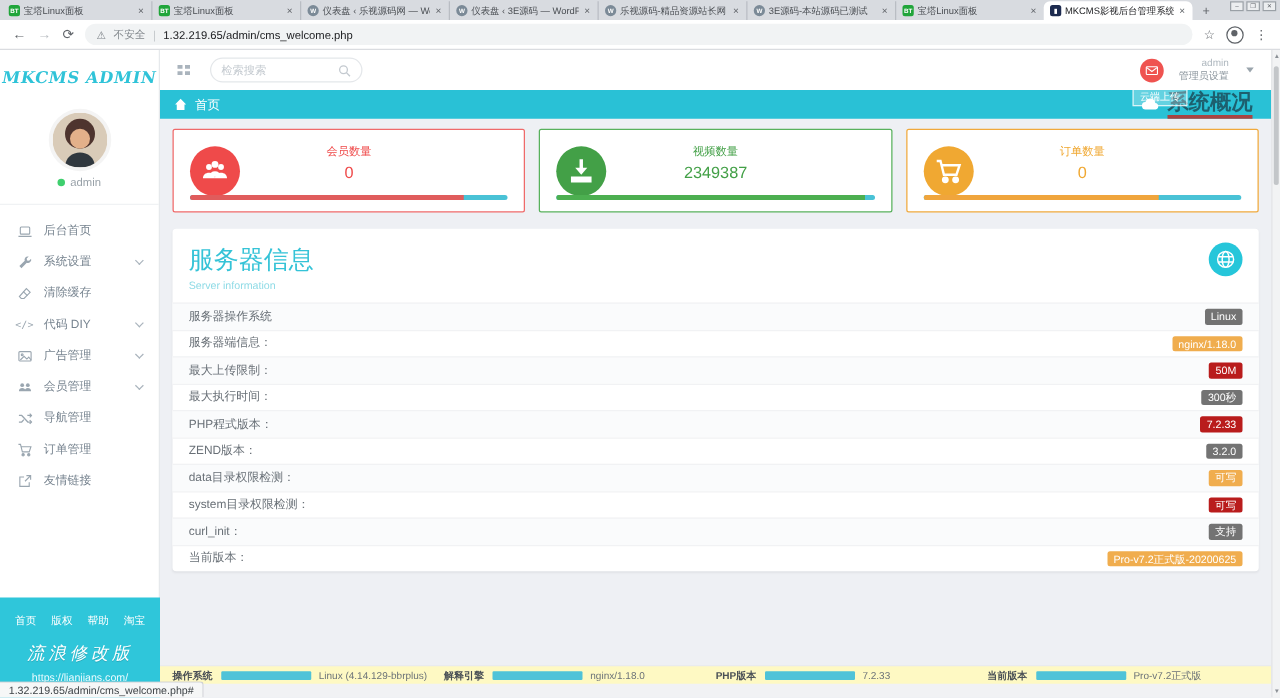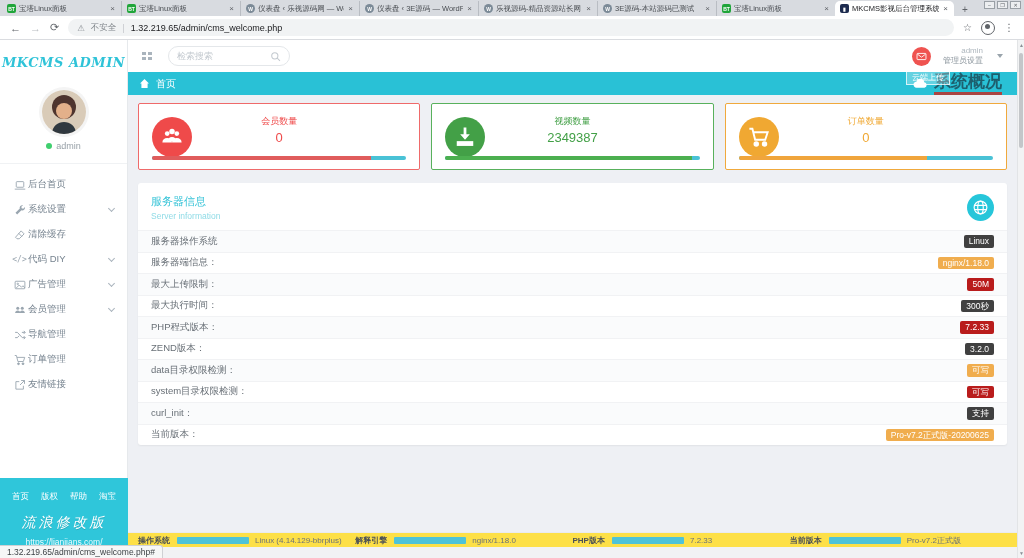--- a/index.html
+++ b/index.html
@@ -32,21 +32,21 @@
 .profile:before{content:"";position:absolute;left:3px;top:2px;width:5px;height:5px;border-radius:50%;background:#5f6368}
 .dots{color:#5f6368;font-size:10px;letter-spacing:0}
 
 .sidebar{position:absolute;top:40px;left:0;width:128px;height:518px;background:#fff;border-right:1px solid #e6e9ec}
 .logo{height:44px;display:flex;align-items:center;justify-content:center;color:#2fc3d8;font-family:"DejaVu Serif",serif;font-style:italic;font-weight:bold;font-size:13px;letter-spacing:.5px}
 .avatarbox{text-align:center;padding:6px 0 12px;border-bottom:1px solid #f0f2f4}
 .avatar{width:44px;height:44px;border-radius:50%;margin:0 auto;overflow:hidden;box-shadow:0 0 0 3px #f4f4f4}
 .uname{font-size:9px;color:#98a1a8;margin-top:7px;display:flex;align-items:center;justify-content:center;gap:4px}
 .uname i{width:6px;height:6px;border-radius:50%;background:#3fcf6e;display:inline-block}
 .menu{padding-top:8px}
-.mitem{height:25px;display:flex;align-items:center;gap:2px;padding:0 13px;font-size:9.5px;color:#76838f;cursor:pointer}
+.mitem{height:25px;display:flex;align-items:center;gap:9px;padding:0 13px;font-size:9.5px;color:#76838f;cursor:pointer}
 .micon{width:13px;height:13px;color:#9aa6b0;display:flex;align-items:center;justify-content:center;flex:0 0 auto}
 .micon svg{width:12px;height:12px}
 .codeic{font-family:"DejaVu Sans Mono",monospace;font-size:8px;color:#9aa6b0}
 .chev{margin-left:auto;width:5px;height:5px;border-right:1.2px solid #aab4bd;border-bottom:1.2px solid #aab4bd;transform:rotate(45deg);margin-top:-3px}
 .sfooter{position:absolute;bottom:0;left:0;width:128px;height:80px;background:#2fc6da;color:#fff;text-align:center;padding-top:13px}
 .slinks{display:flex;justify-content:space-between;padding:0 12px;font-size:8.5px}
 .brand{font-family:"DejaVu Serif",serif;font-style:italic;font-size:14px;margin-top:11px;letter-spacing:3px;text-shadow:0 1px 0 rgba(0,0,0,.15)}
 .surl{font-size:8.5px;margin-top:5px;color:#eafcff}
 
 .hdr{position:absolute;top:40px;left:128px;width:889px;height:32px;background:#fff;display:flex;align-items:center;padding:0 14px;gap:16px}
@@ -71,29 +71,29 @@
 .card-red{border-color:#ef6a6a}.card-green{border-color:#58b15c}.card-orange{border-color:#f0a93c}
 .cicon{width:40px;height:40px;border-radius:50%;display:flex;align-items:center;justify-content:center;flex:0 0 auto}
 .card-red .cicon{background:#ef4a4a}.card-green .cicon{background:#43a047}.card-orange .cicon{background:#f0a832}
 .cmeta{position:absolute;left:0;right:0;top:11px;text-align:center;font-size:9px}
 .card-red .cmeta{color:#ef4a4a}.card-green .cmeta{color:#43a047}.card-orange .cmeta{color:#f0a832}
 .cval{font-size:13px;margin-top:2px}
 .cbar{position:absolute;left:13px;right:13px;bottom:9px;height:4px;background:#49c2d6;border-radius:2px;overflow:hidden}
 .cfill{height:100%}
 .card-red .cfill{background:#e05c5c}.card-green .cfill{background:#4caf50}.card-orange .cfill{background:#f0a53c}
 .panel{margin:0 10px;background:#fff;border-radius:3px;box-shadow:0 1px 2px rgba(0,0,0,.06);position:relative;padding-top:11px}
-.ptitle{color:#35c3d7;font-size:11px;padding:0 13px}
+.ptitle{color:#35c3d7;font-size:20px;padding:0 13px}
 .psub{color:#8fdbe6;font-size:8.5px;padding:2px 13px 9px}
 .globe{position:absolute;right:13px;top:11px;width:27px;height:27px;border-radius:50%;background:#26c6da;display:flex;align-items:center;justify-content:center}
 .prow{display:flex;align-items:center;justify-content:space-between;padding:0 13px;height:21.5px;font-size:9.5px;color:#697077;border-top:1px solid #f1f2f4}
 .prow:nth-child(even){background:#fafbfc}
 .badge{font-size:8.5px;color:#fff;padding:2px 5px;border-radius:2px;line-height:1}
-.badge.green{background:#404040}.badge.orange{background:#f0ad4e}.badge.red{background:#b91c1c}
-
-.statusbar{position:absolute;left:128px;bottom:11px;width:889px;height:15px;background:#fde047;border-top:1px solid #e9ebee;display:flex;align-items:center;padding:0 10px}
+.badge.green{background:#737373}.badge.orange{background:#f0ad4e}.badge.red{background:#b91c1c}
+
+.statusbar{position:absolute;left:128px;bottom:11px;width:889px;height:15px;background:#fef9c3;border-top:1px solid #e9ebee;display:flex;align-items:center;padding:0 10px}
 .sgroup{flex:1;display:flex;align-items:center;font-size:8px;color:#555}
 .slabel{font-weight:bold;color:#4a5056;margin-right:7px;white-space:nowrap}
 .sbar{width:72px;height:7px;background:#4fc3d8;border-radius:1px;overflow:hidden;margin-right:6px;flex:0 0 auto}
 .sfill{height:100%}
 .sf-green{background:repeating-linear-gradient(45deg,#5cb85c 0 3px,#47a447 3px 6px)}
 .sf-red{background:repeating-linear-gradient(45deg,#ee6e6e 0 3px,#e25252 3px 6px)}
 .sf-orange{background:repeating-linear-gradient(45deg,#f2b55e 0 3px,#e89b33 3px 6px)}
 .sval{color:#6b7278;white-space:nowrap;overflow:hidden}
 .bottomstrip{position:absolute;left:128px;bottom:0;width:889px;height:11px;background:#f1f2f4}
 .redbox{position:absolute;left:132px;bottom:0;width:16px;height:9px;background:#fff;border:1px solid #d5d5d5;display:flex;align-items:center;justify-content:center}

